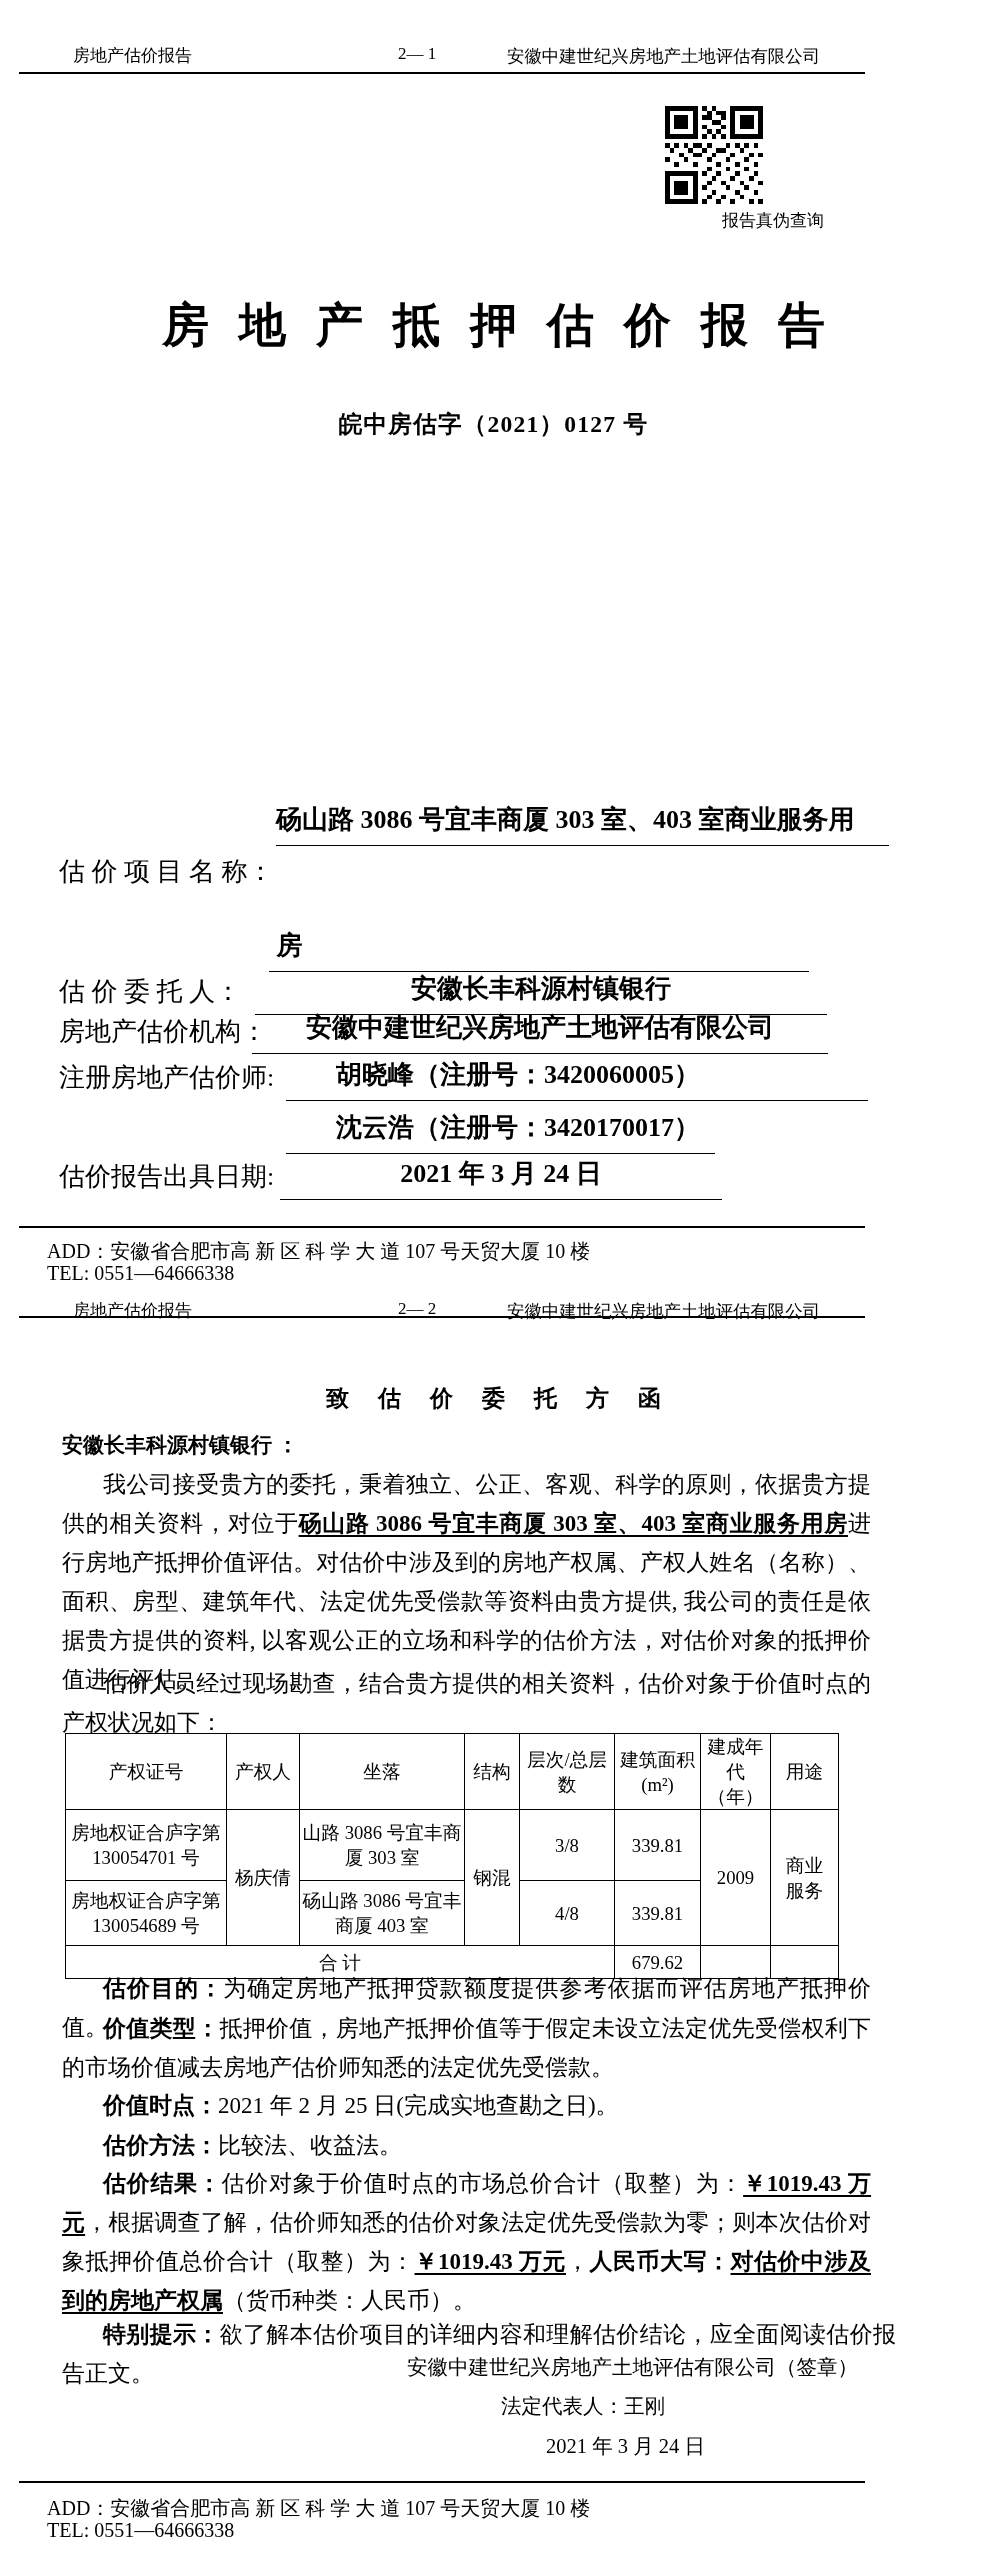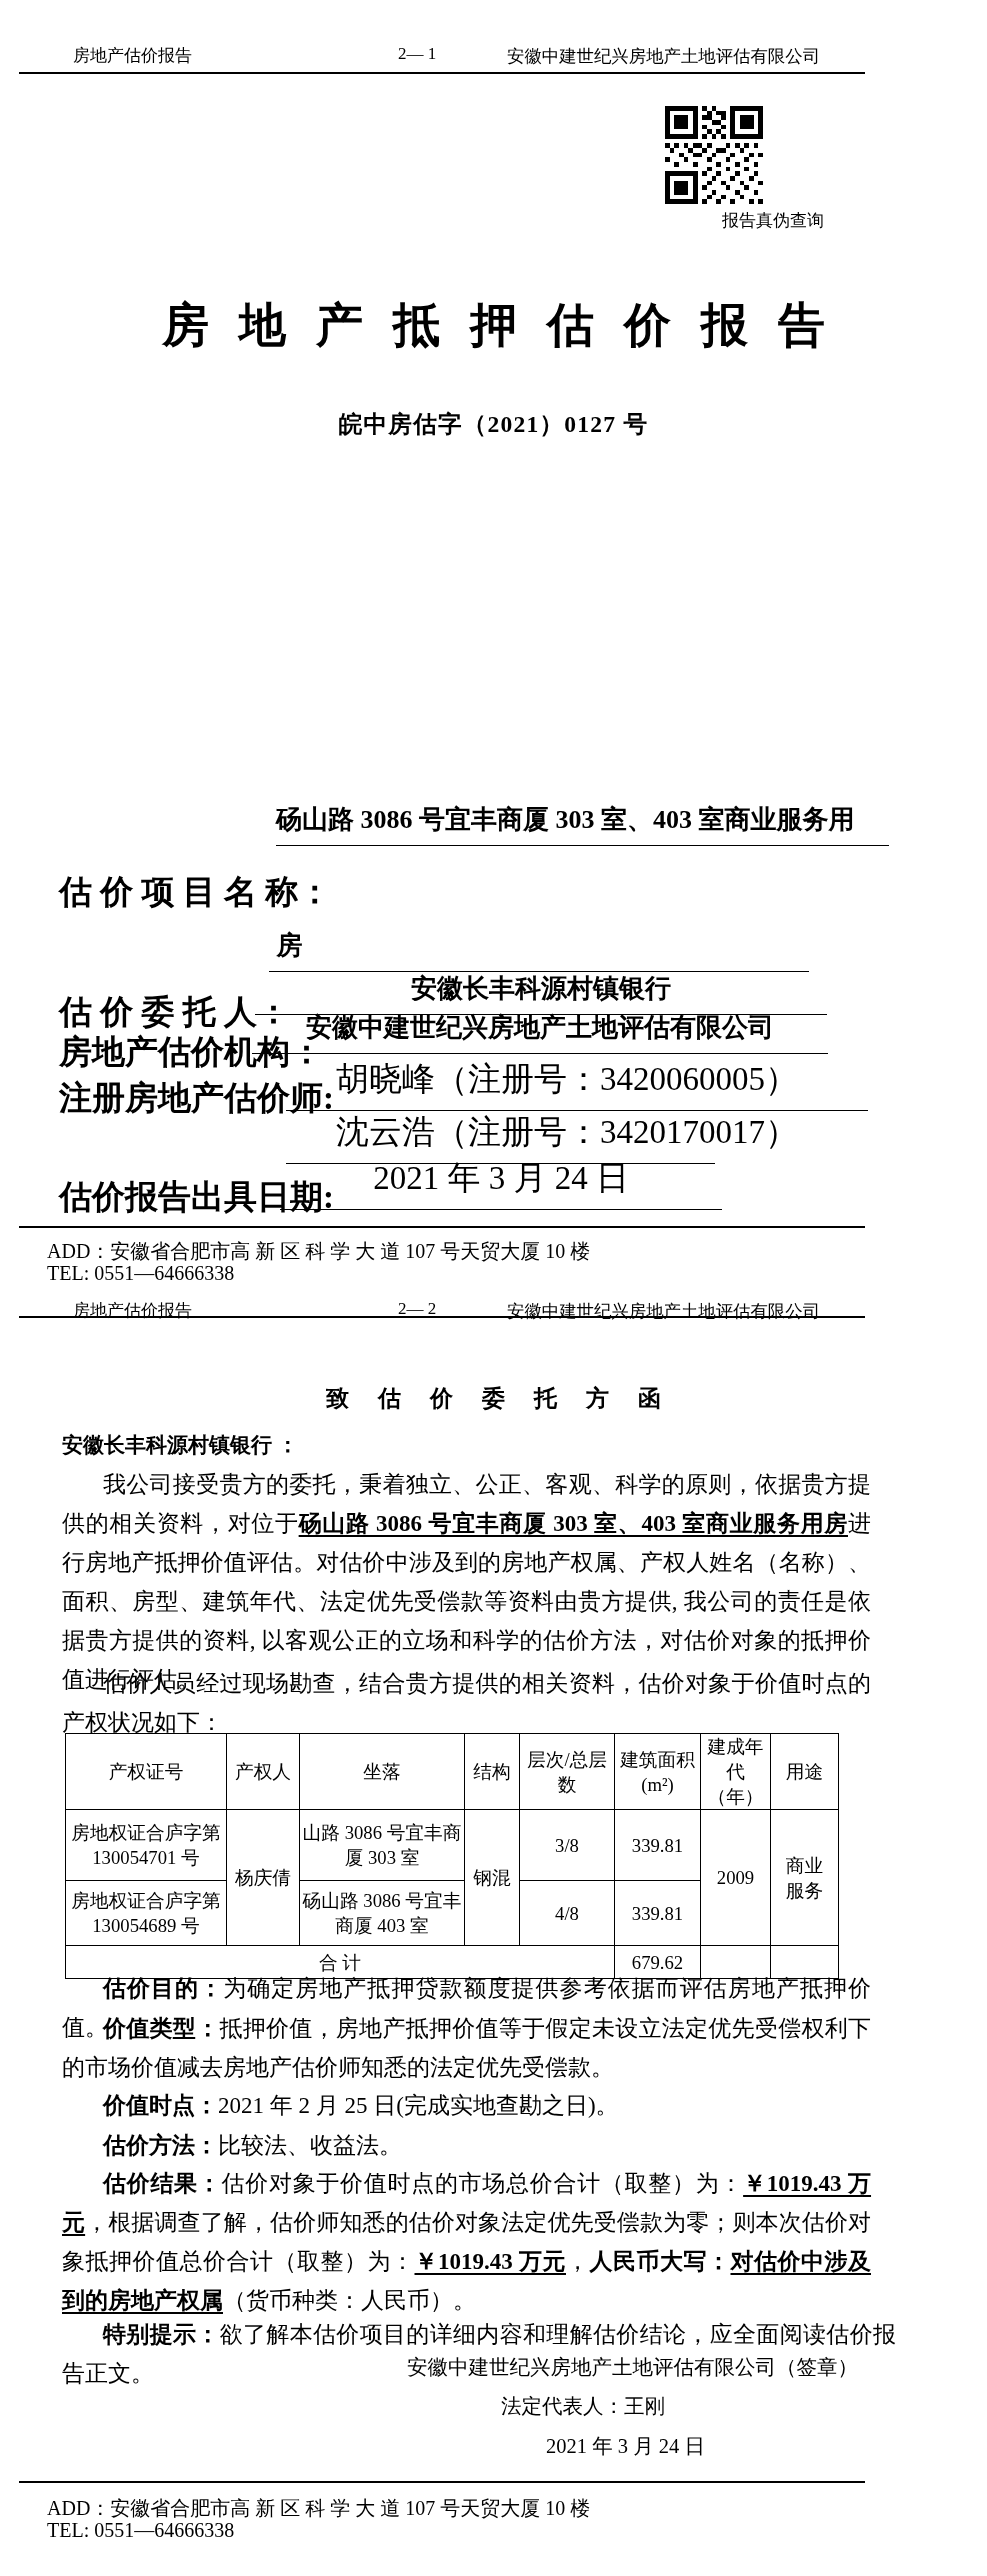--- a/index.html
+++ b/index.html
@@ -6,25 +6,25 @@
   .page{position:relative;width:987px;height:1288px;background:#fff;overflow:hidden;
         font-family:"Liberation Serif","DejaVu Serif",serif;color:#000;}
   .hdr-item{position:absolute;font-size:17px;white-space:nowrap;}
   .rule{position:absolute;left:18.7px;width:846px;border-top:2.5px solid #000;height:0;}
   .qr-box{position:absolute;left:664px;top:106px;width:100px;height:98px;}
   .qr-caption{position:absolute;left:722px;top:209px;font-size:17px;white-space:nowrap;}
   .main-title{position:absolute;left:0;top:294px;width:100%;text-align:center;
               font-size:47px;font-weight:bold;letter-spacing:30px;text-indent:30px;white-space:nowrap;}
   .doc-no{position:absolute;left:0;top:408px;width:100%;text-align:center;
           font-size:23.6px;font-weight:bold;letter-spacing:1.2px;white-space:nowrap;}
-  .f-label{position:absolute;font-size:33px;font-weight:bold;white-space:nowrap;margin-top:16px;}
+  .f-label{position:absolute;font-size:26px;font-weight:normal;white-space:nowrap;}
   .f-value{position:absolute;font-size:26px;font-weight:bold;border-bottom:1.9px solid #000;
            padding-bottom:7.5px;white-space:nowrap;}
   .f-value.center{text-align:center;}
-  .f-value.regular{font-weight:normal;font-size:33px;}
+  .f-value.regular{font-weight:bold;font-size:26px;}
   .foot-text{position:absolute;left:47px;font-size:20px;white-space:nowrap;}
   .letter-title{position:absolute;left:0;top:95px;width:100%;text-align:center;
                 font-size:23px;font-weight:bold;letter-spacing:29px;text-indent:29px;white-space:nowrap;}
   .salutation{position:absolute;left:62px;top:143px;font-size:21px;font-weight:bold;}
   .body-p{position:absolute;left:62px;width:809px;margin:0;font-size:23px;line-height:39px;
           text-align:justify;text-justify:inter-ideograph;}
   .indent{text-indent:41px;}
   .b{font-weight:bold;}
   .u{text-decoration:underline;text-decoration-thickness:1.6px;text-underline-offset:4.4px;}
   table.prop{position:absolute;left:65px;top:445px;border-collapse:collapse;table-layout:fixed;

